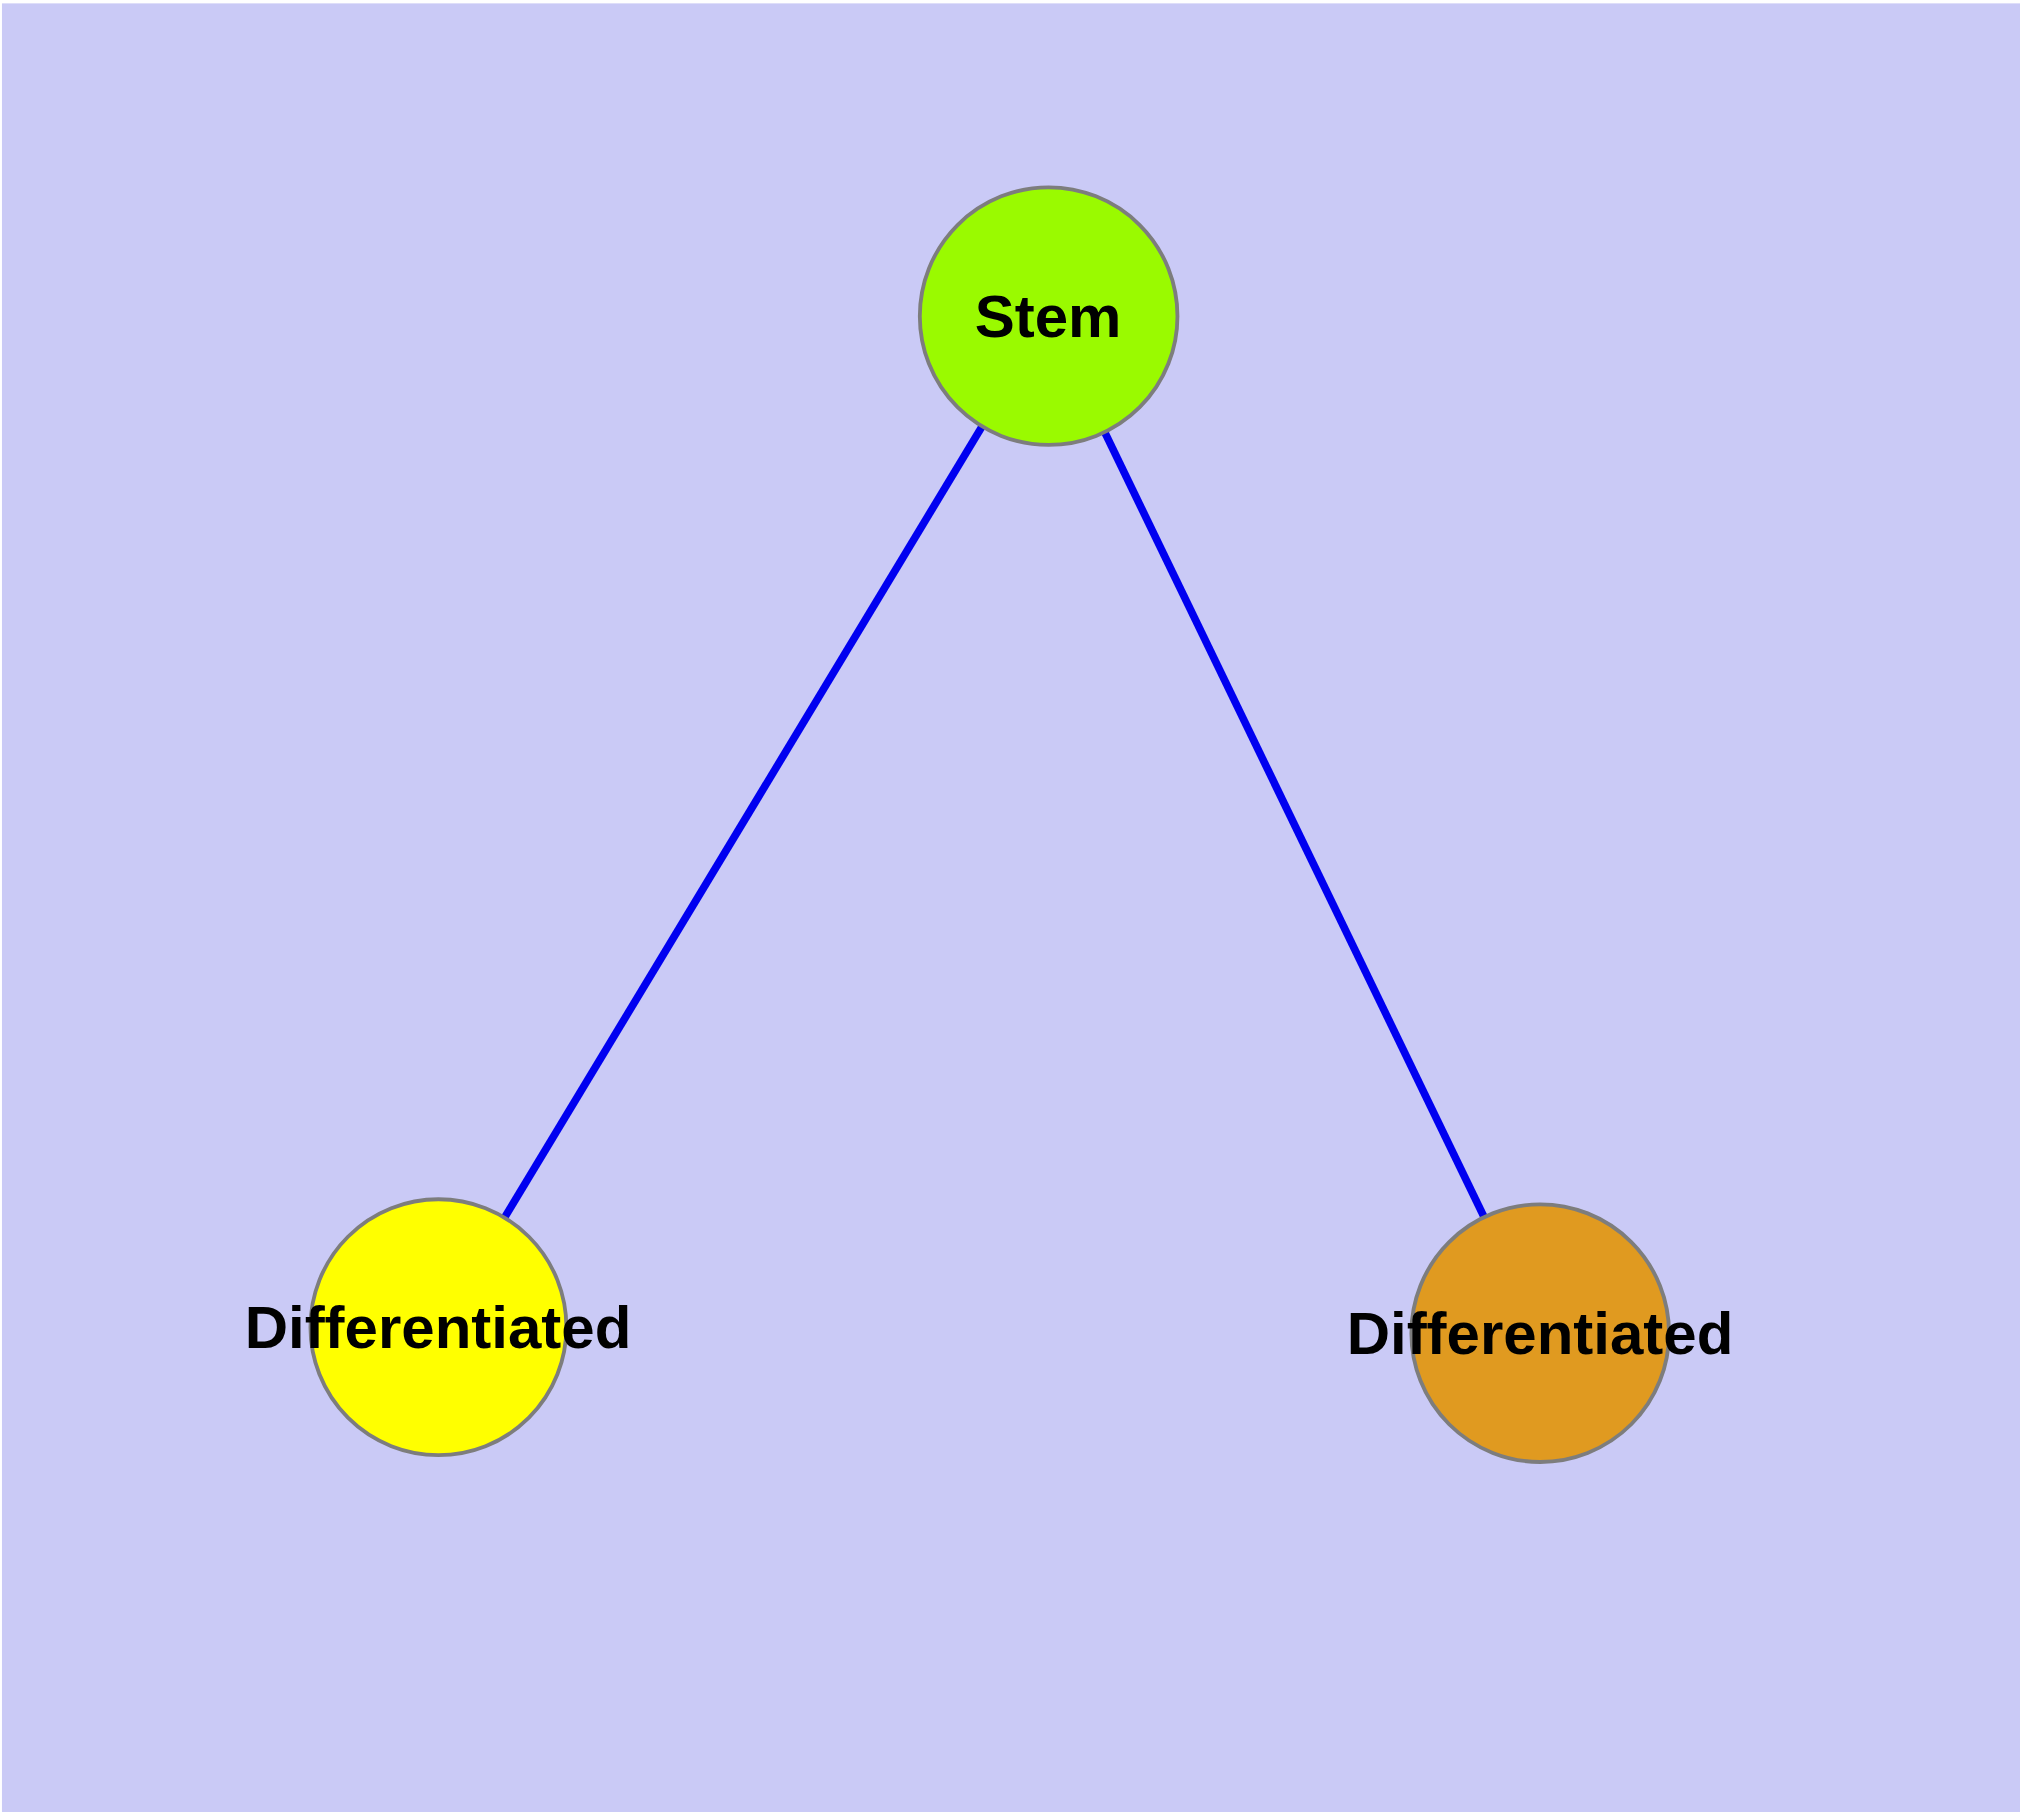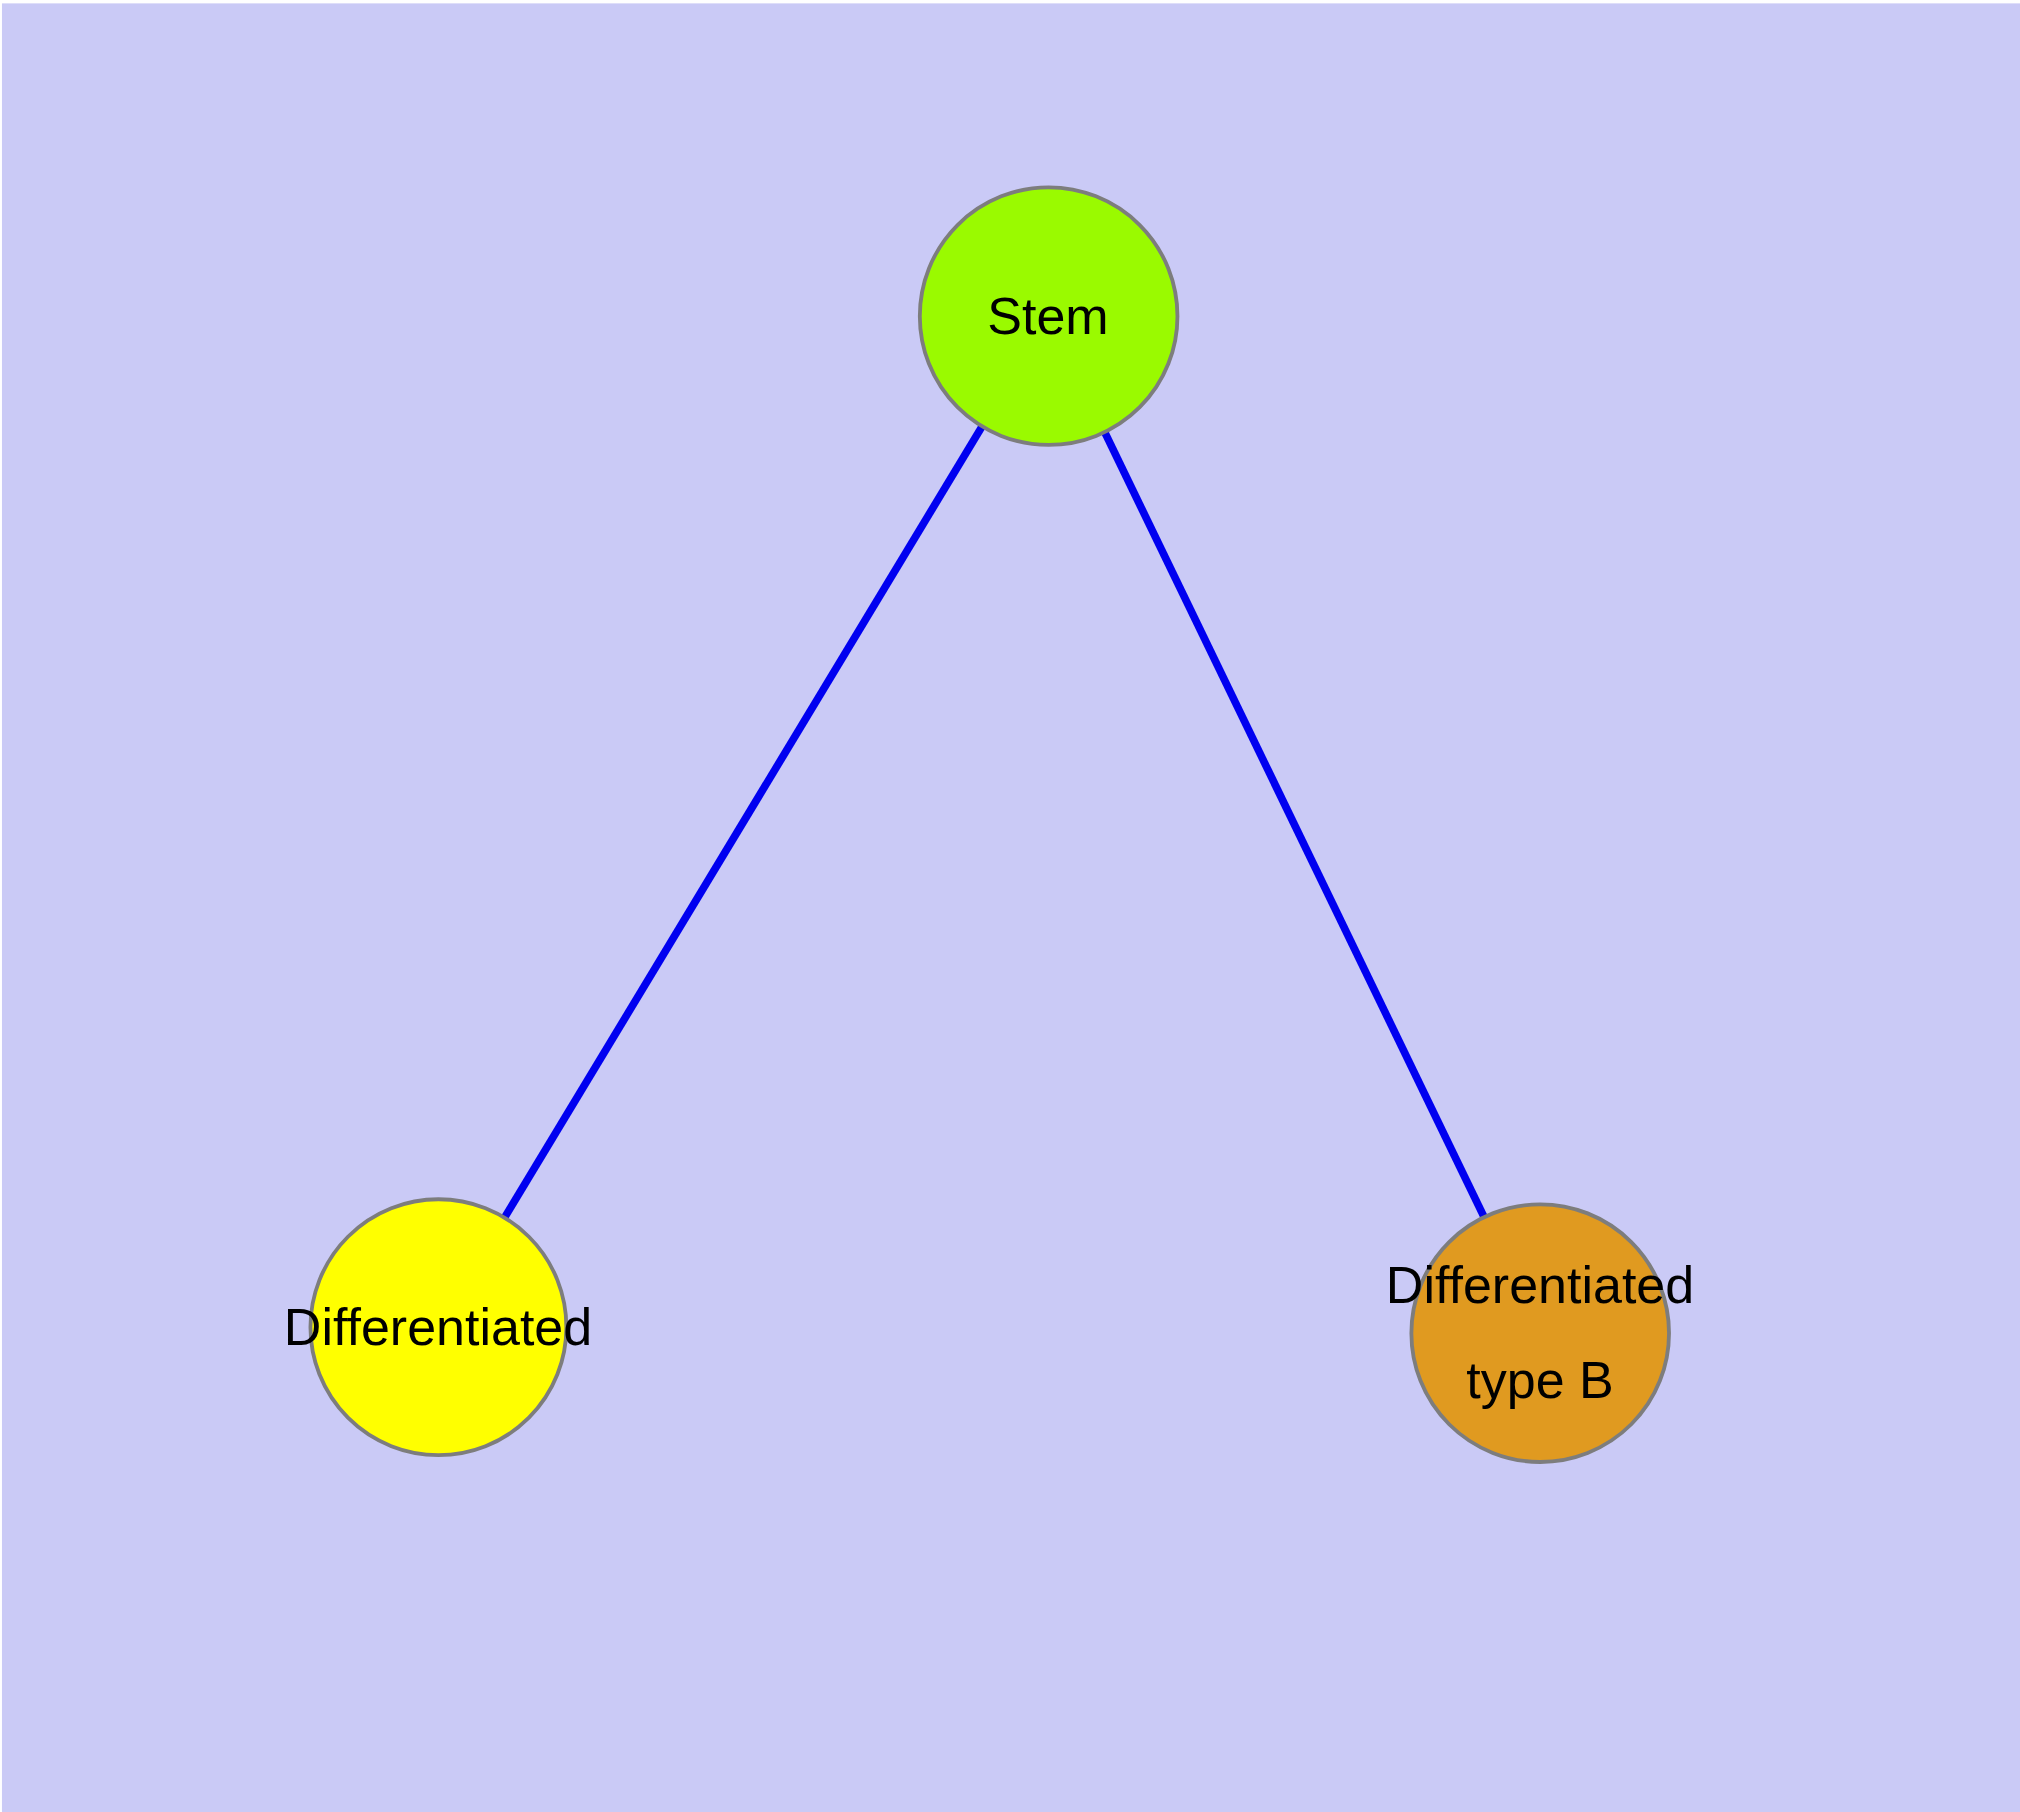--- a/index.html
+++ b/index.html
@@ -25,22 +25,22 @@
     stroke-linecap: butt;
     fill: none;
   }
   .node-circle {
     stroke-width: 4.5px;
   }
   .node-label {
     position: absolute;
     transform: translate(-50%, -50%);
     text-align: center;
-    font-weight: normal;
-    font-size: 52px;
+    font-weight: bold;
+    font-size: 60px;
     line-height: 95px;
     color: #000000;
     white-space: nowrap;
     letter-spacing: 0;
   }
 </style>
 </head>
 <body>
 
 <div class="stage">
@@ -59,16 +59,15 @@
   <div class="node-label" style="left:1048px; top:316px;">
     <div>Stem</div>
   </div>
 
   <div class="node-label" style="left:438px; top:1327px;">
     <div>Differentiated</div>
   </div>
 
   <div class="node-label" style="left:1540px; top:1333px;">
     <div>Differentiated</div>
-    <div>type B</div>
   </div>
 </div>
 
 
 </body></html>

